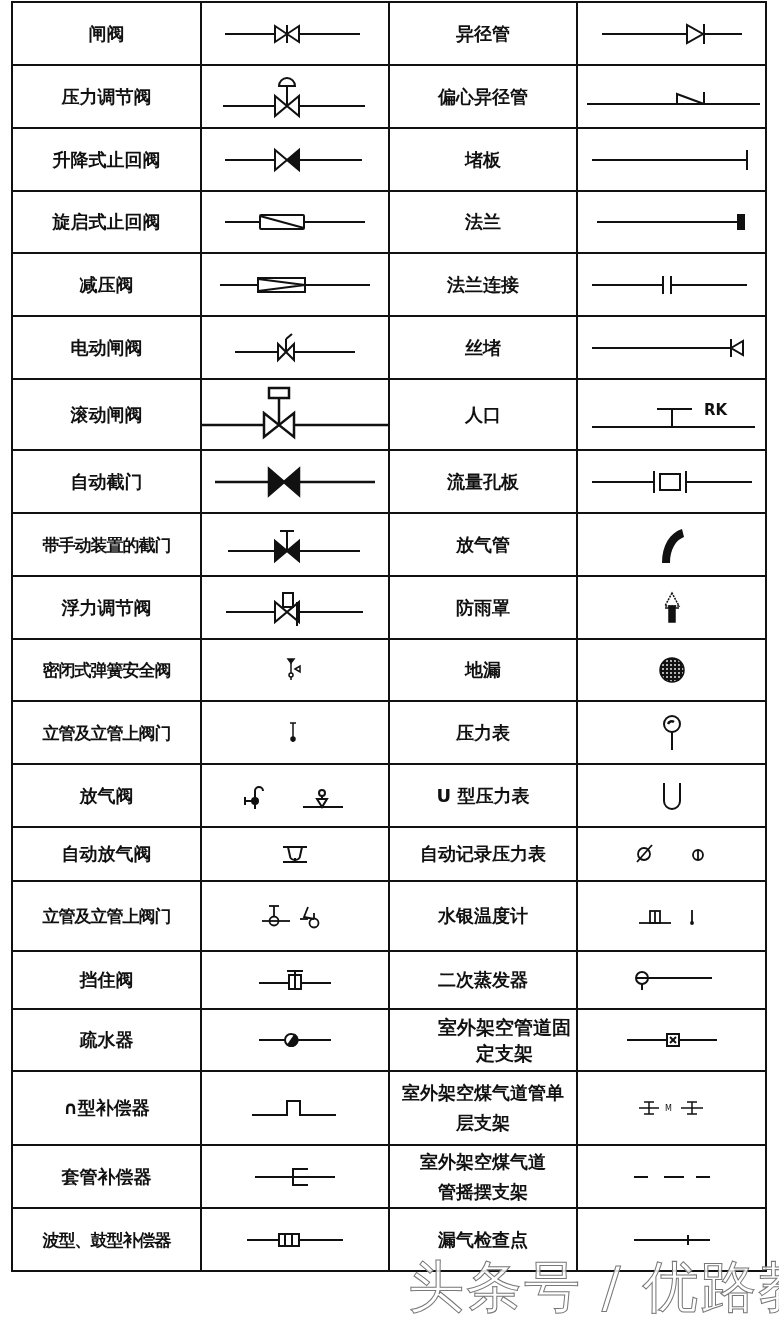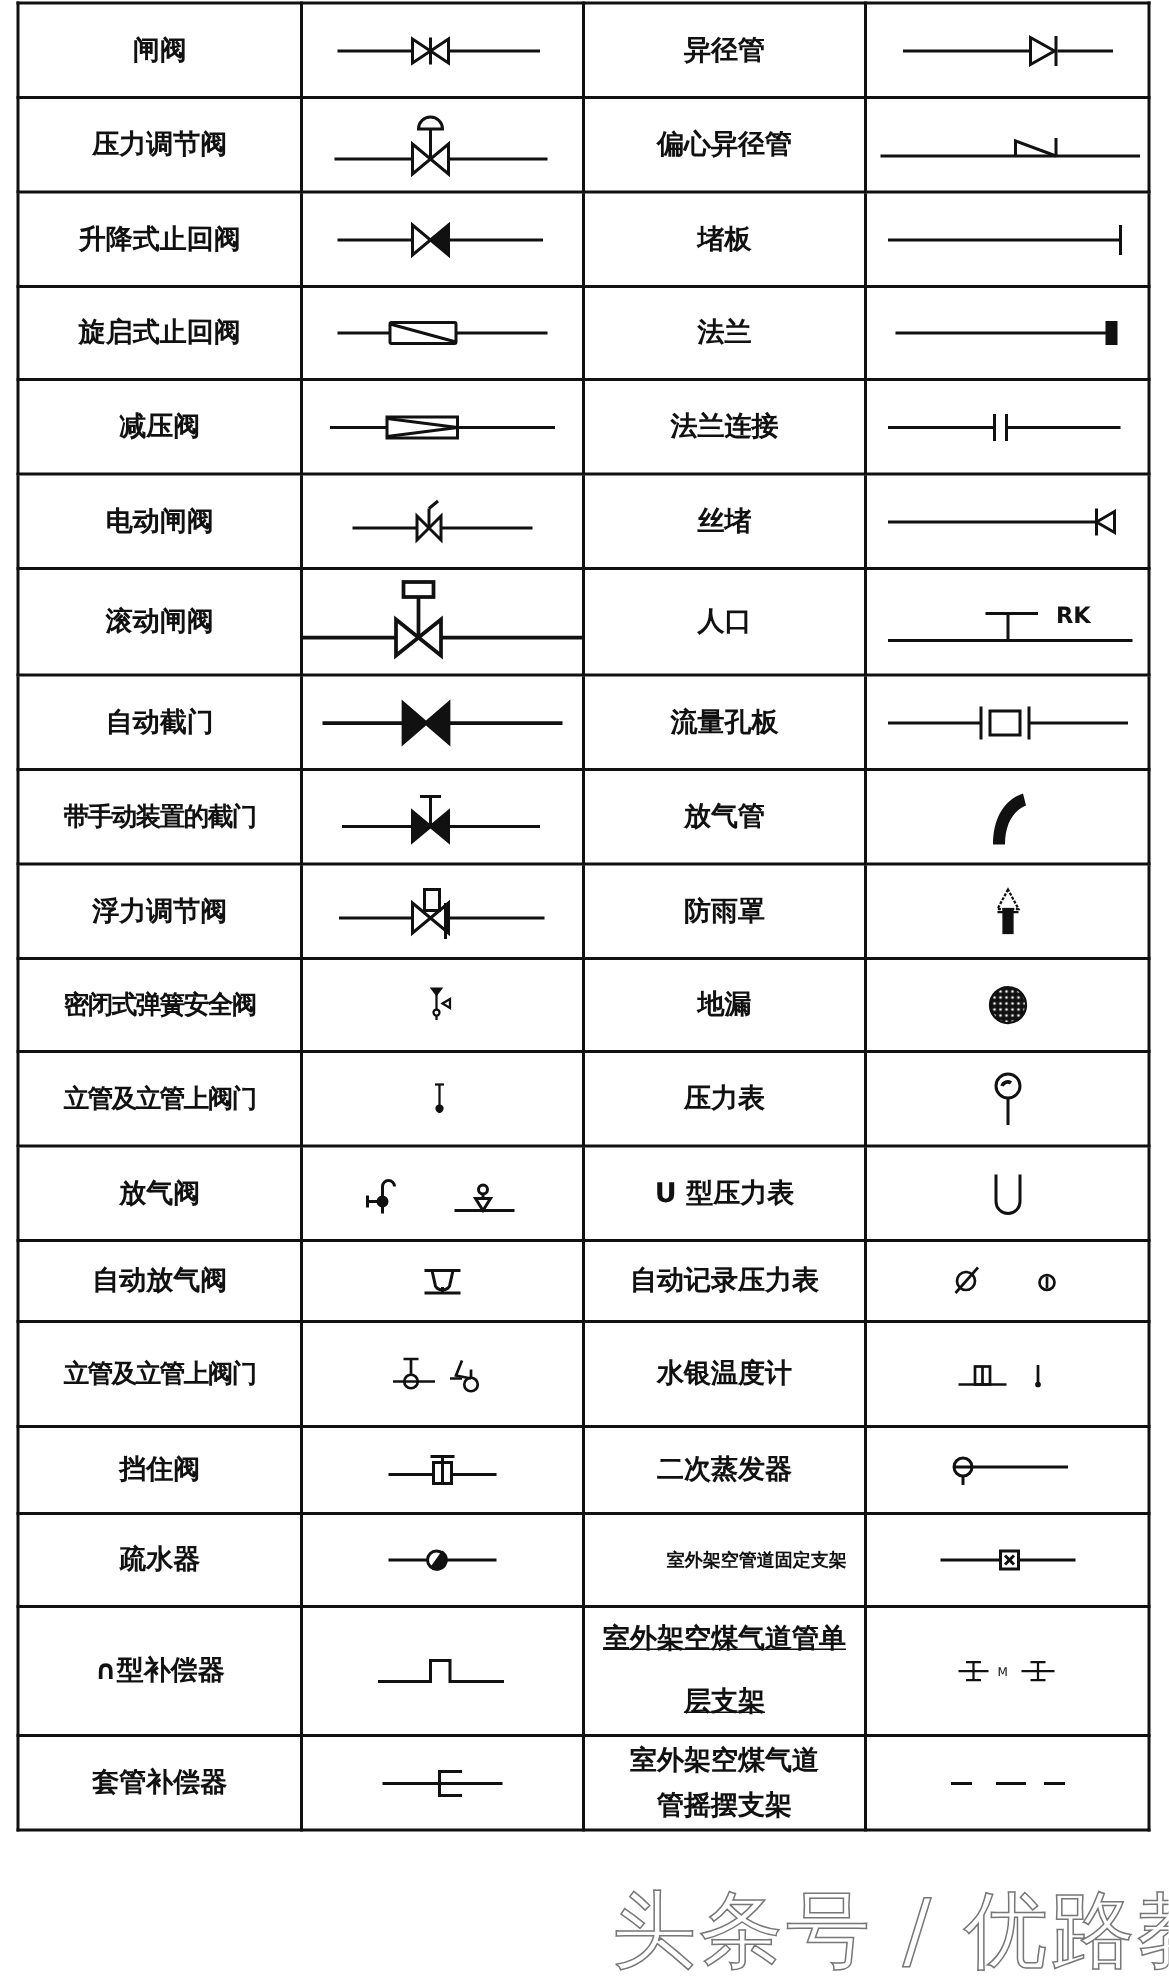--- a/index.html
+++ b/index.html
@@ -430,42 +430,42 @@
     <td class="sym">
       <svg width="76" height="30" viewBox="0 0 76 30">
             <g stroke="#111" stroke-width="2">
               <line x1="2" y1="15" x2="28" y2="15"></line>
               <line x1="40" y1="15" x2="74" y2="15"></line>
               <circle cx="34" cy="15" r="6" fill="#fff"></circle>
               <path d="M38,10 A6,6 0 0 1 31,20 Z" fill="#111"></path>
             </g>
           </svg>
     </td>
-    <td class="name" style="line-height:26px;font-size:12px;padding-left:43px;">室外架空管道固定支架</td>
+    <td class="name" style="line-height:26px;font-size:19px;padding-left:43px;">室外架空管道固定支架</td>
     <td class="sym">
       <svg width="94" height="30" viewBox="0 0 94 30">
             <g stroke="#111" stroke-width="2" fill="none">
               <line x1="2" y1="15" x2="42" y2="15"></line>
               <line x1="54" y1="15" x2="92" y2="15"></line>
               <rect x="42" y="9" width="12" height="12"></rect>
               <line x1="45" y1="12" x2="51" y2="18"></line>
               <line x1="51" y1="12" x2="45" y2="18"></line>
             </g>
           </svg>
     </td>
   </tr>
 
   <tr style="height:74px">
     <td class="name">∩型补偿器</td>
     <td class="sym">
       <svg width="90" height="30" viewBox="0 0 90 30">
             <polyline points="2,22 37,22 37,8 50,8 50,22 86,22" fill="none" stroke="#111" stroke-width="2"></polyline>
           </svg>
     </td>
-    <td class="name" style="line-height:42px;padding:0 12px;text-decoration:underline;">室外架空煤气道管单层支架</td>
+    <td class="name" style="line-height:30px;padding:0 12px;">室外架空煤气道管单层支架</td>
     <td class="sym">
       <svg width="70" height="30" viewBox="0 0 70 30">
             <g stroke="#111" stroke-width="1.5">
               <line x1="2" y1="15" x2="22" y2="15"></line>
               <line x1="12" y1="9" x2="12" y2="21"></line>
               <line x1="7" y1="9" x2="17" y2="9"></line>
               <line x1="7" y1="21" x2="17" y2="21"></line>
               <line x1="44" y1="15" x2="66" y2="15"></line>
               <line x1="55" y1="9" x2="55" y2="21"></line>
               <line x1="50" y1="9" x2="60" y2="9"></line>
@@ -492,16 +492,39 @@
       <svg width="80" height="20" viewBox="0 0 80 20">
             <g stroke="#111" stroke-width="2">
               <line x1="2" y1="10" x2="16" y2="10"></line>
               <line x1="32" y1="10" x2="52" y2="10"></line>
               <line x1="64" y1="10" x2="78" y2="10"></line>
             </g>
           </svg>
     </td>
   </tr>
 
+  <tr style="height:63px">
+    <td class="name small">波型、鼓型补偿器</td>
+    <td class="sym">
+      <svg width="100" height="30" viewBox="0 0 100 30">
+            <g stroke="#111" stroke-width="2" fill="none">
+              <line x1="2" y1="15" x2="34" y2="15"></line>
+              <line x1="54" y1="15" x2="98" y2="15"></line>
+              <rect x="34" y="9" width="20" height="12"></rect>
+              <line x1="40" y1="9" x2="40" y2="21"></line>
+              <line x1="47" y1="9" x2="47" y2="21"></line>
+            </g>
+          </svg>
+    </td>
+    <td class="name">漏气检查点</td>
+    <td class="sym">
+      <svg width="80" height="30" viewBox="0 0 80 30">
+            <g stroke="#111" stroke-width="2">
+              <line x1="2" y1="15" x2="78" y2="15"></line>
+              <line x1="56" y1="10" x2="56" y2="20"></line>
+            </g>
+          </svg>
+    </td>
+  </tr>
 </tbody>
   </table>
 
 <div class="watermark">头条号 / 优路教育</div>
 
 </body></html>

